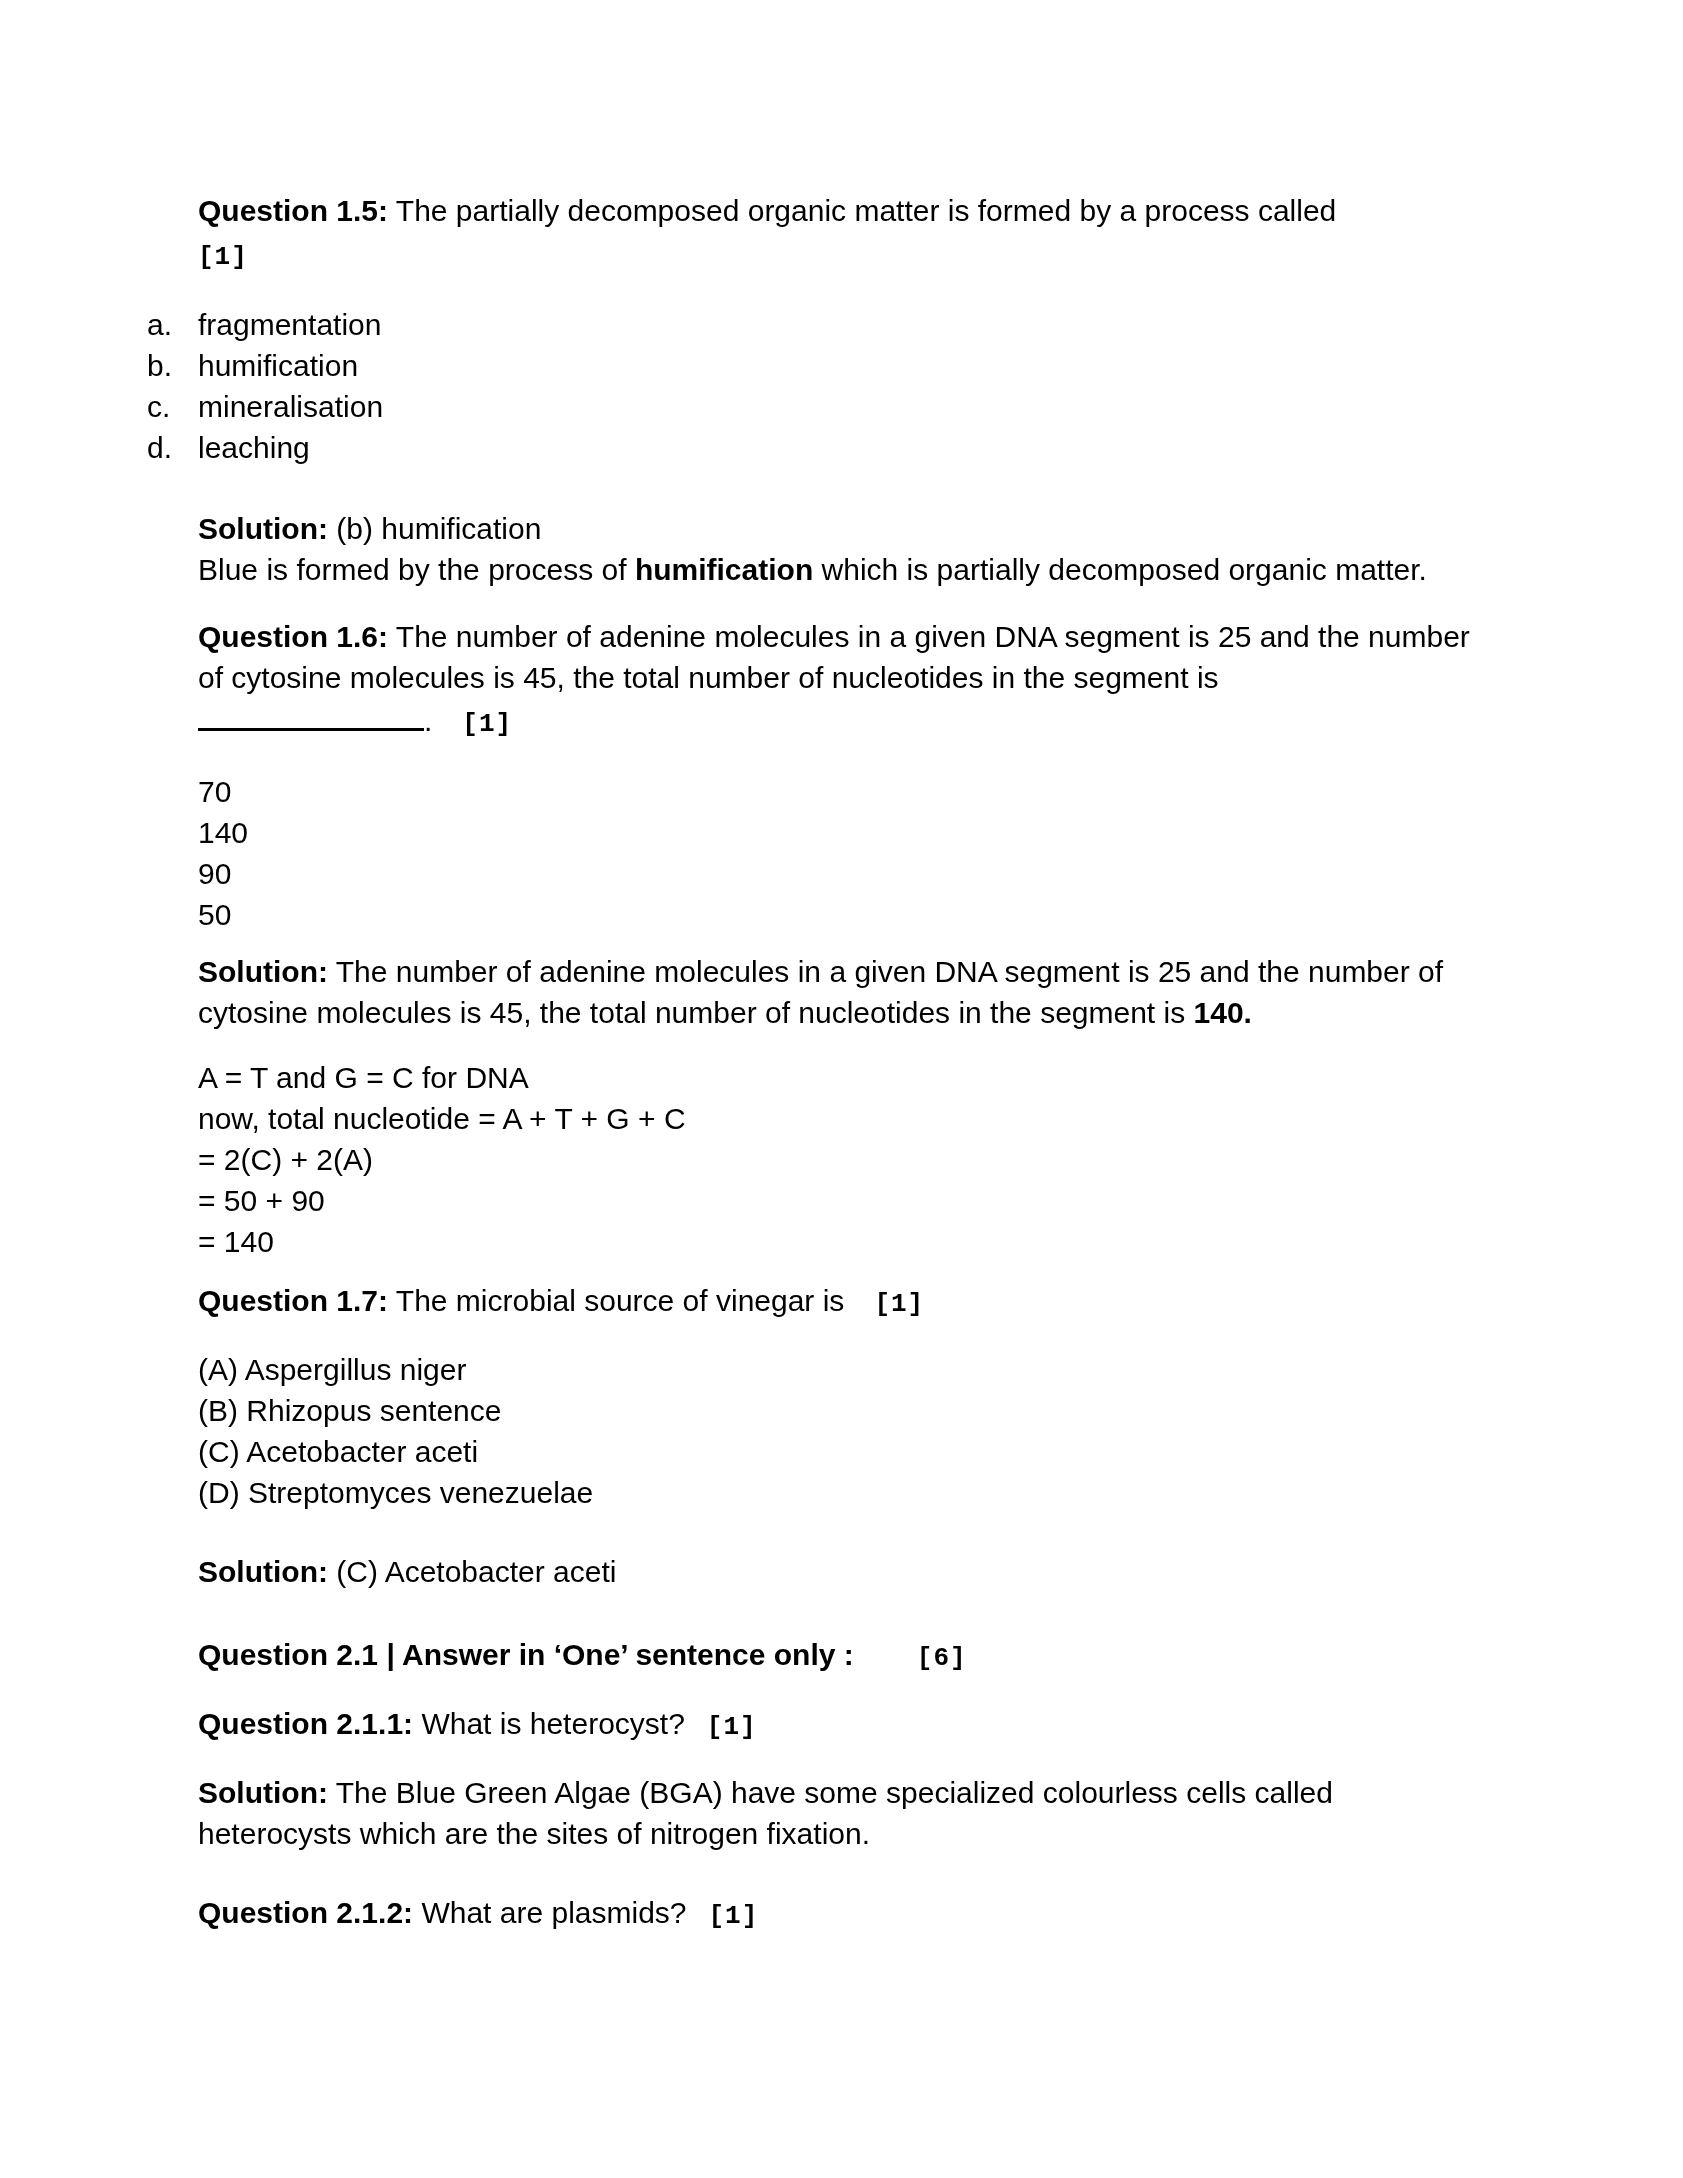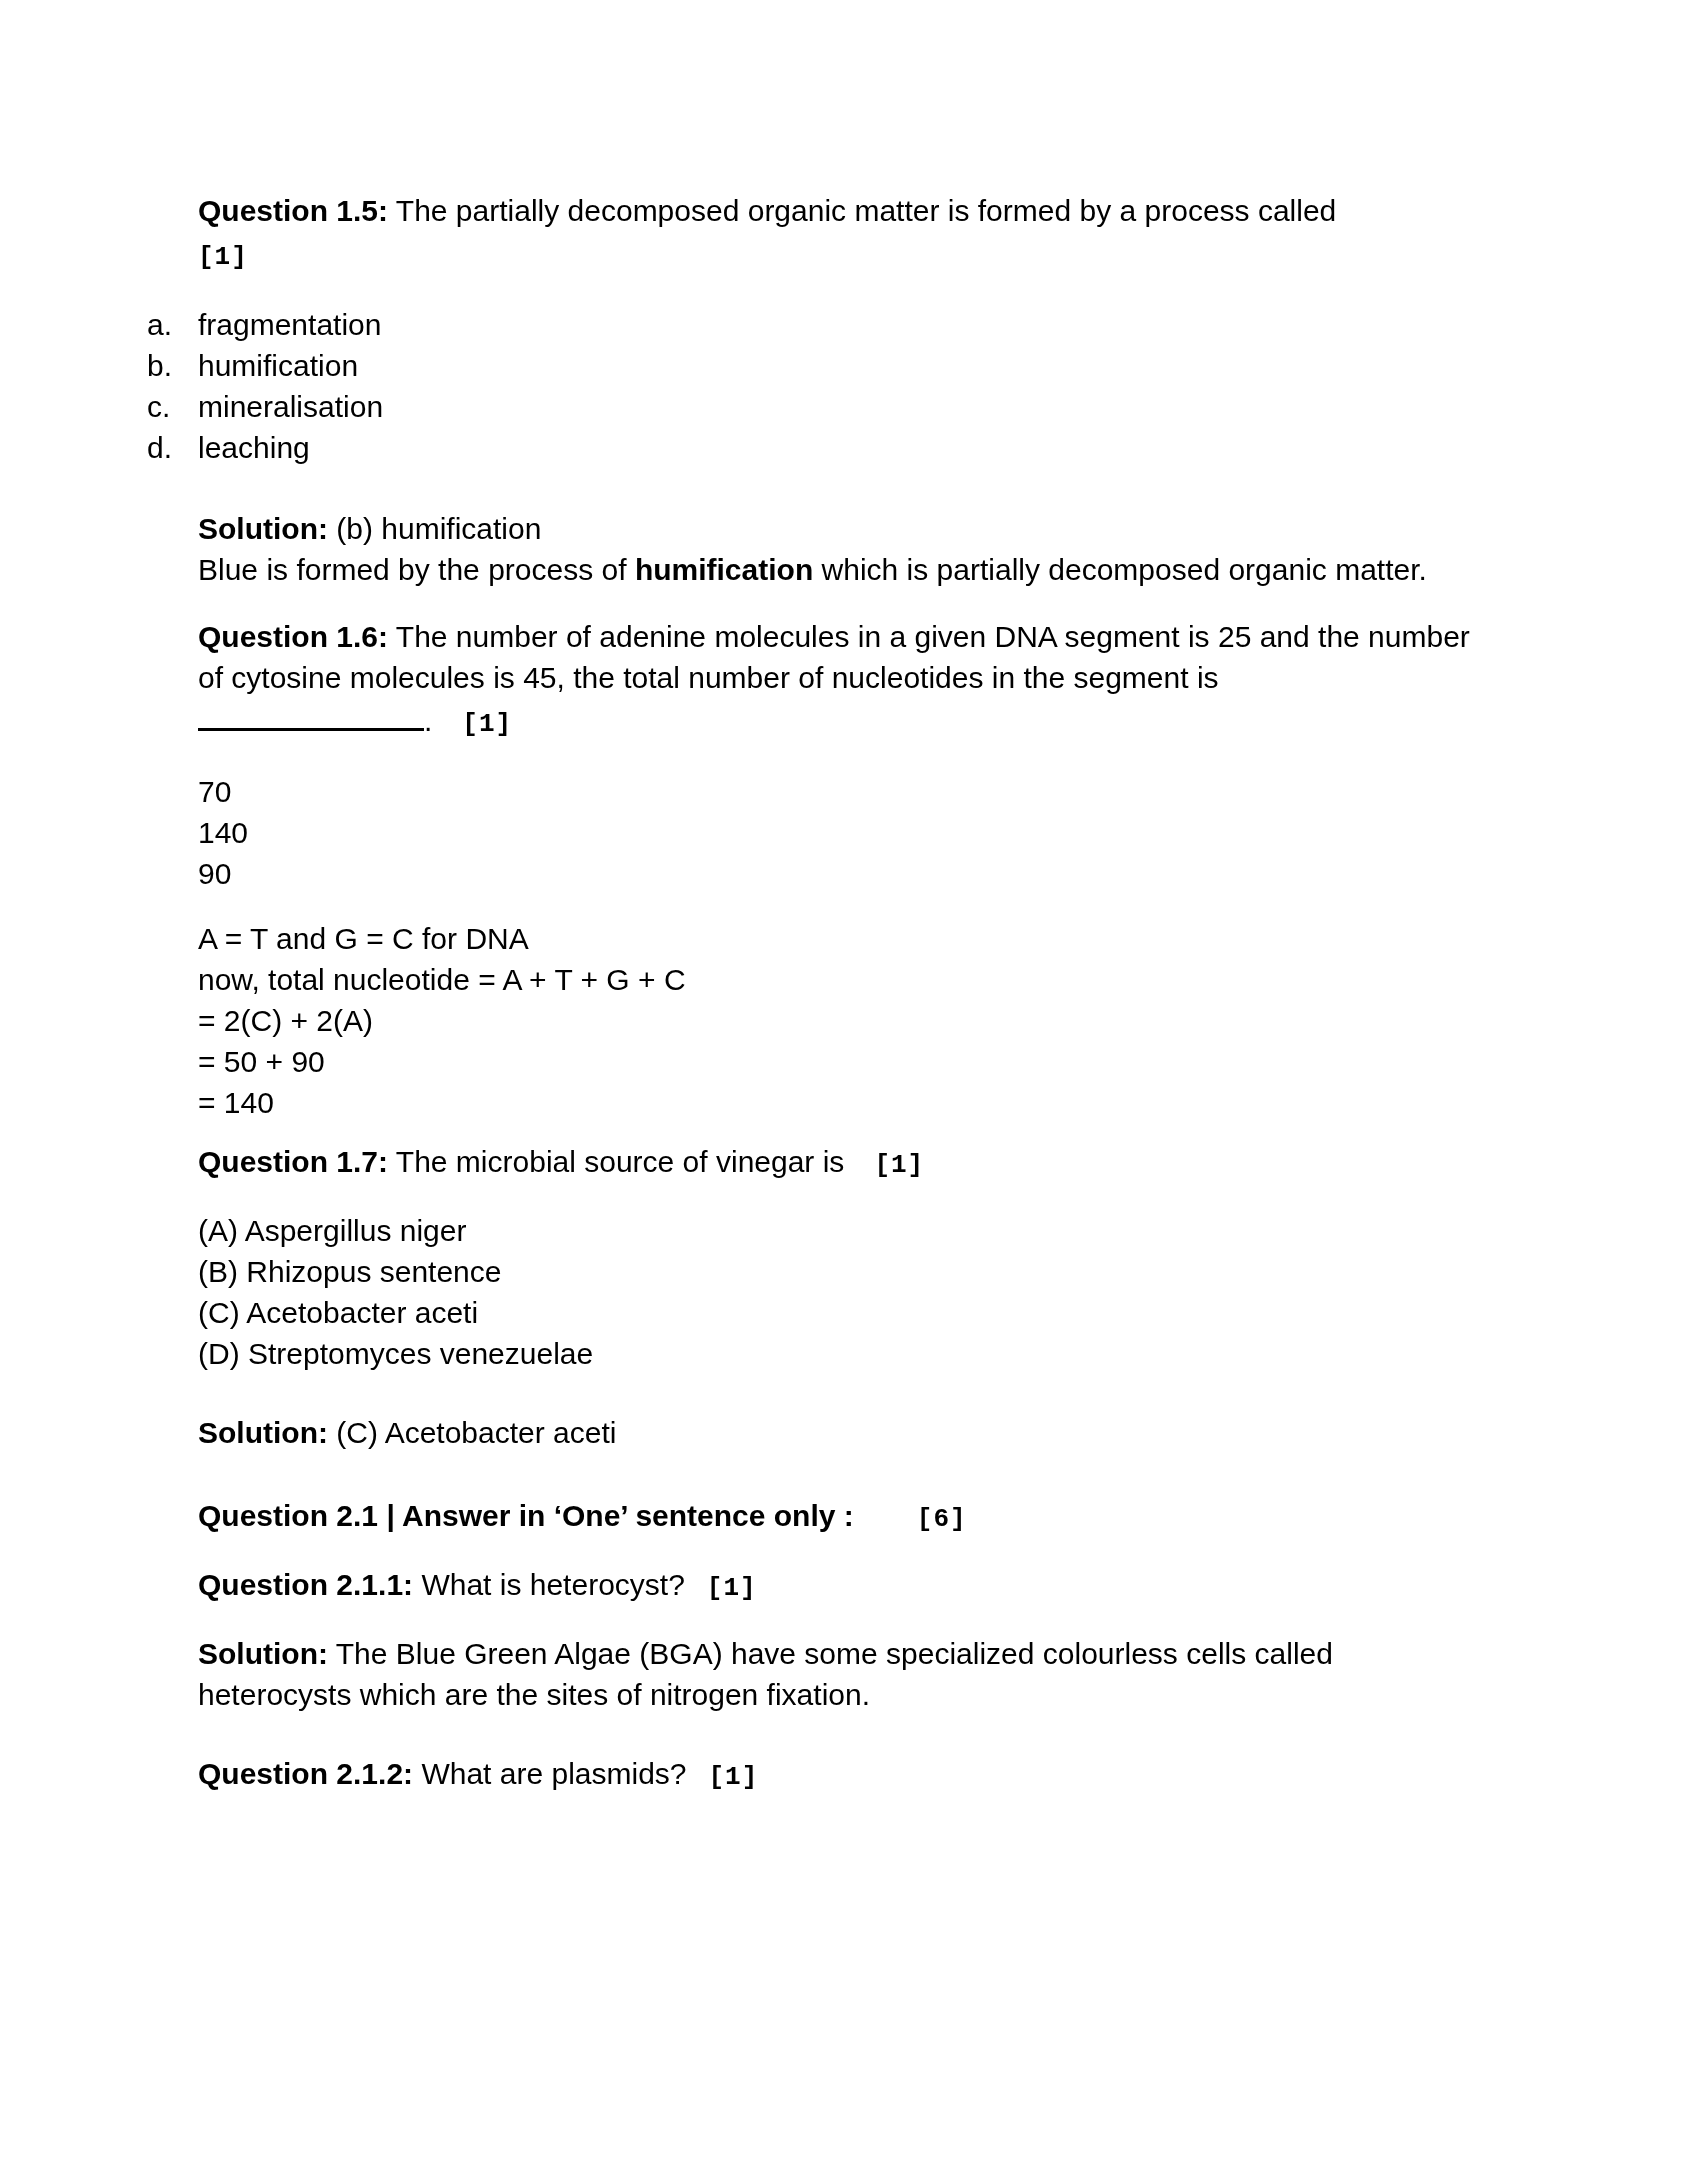--- a/index.html
+++ b/index.html
@@ -84,22 +84,24 @@
   <p class="para s15"><b class="bold">Solution:</b><span> (b) humification</span><br>
     <span>Blue is formed by the process of </span><b class="bold">humification</b><span> which is partially decomposed organic matter.</span></p>
 
   <p class="para q16"><b class="bold">Question 1.6:</b><span> The number of adenine molecules in a given DNA segment is 25 and the number of cytosine molecules is 45, the total number of nucleotides in the segment is</span></p>
   <div class="marks-line"><span class="blank"></span><span>.</span><span class="marks gap-md">[1]</span></div>
 
   <ul class="plain-list">
     <li>70</li>
     <li>140</li>
     <li>90</li>
+    <li>50</li>
   </ul>
 
+  <p class="para s16"><b class="bold">Solution:</b><span> The number of adenine molecules in a given DNA segment is 25 and the number of cytosine molecules is 45, the total number of nucleotides in the segment is </span><b class="bold">140.</b></p>
 
   <ul class="steps">
     <li>A = T and G = C for DNA</li>
     <li>now, total nucleotide = A + T + G + C</li>
     <li>= 2(C) + 2(A)</li>
     <li>= 50 + 90</li>
     <li>= 140</li>
   </ul>
 
   <p class="para q17"><b class="bold">Question 1.7:</b><span> The microbial source of vinegar is</span><span class="marks gap-md">[1]</span></p>

